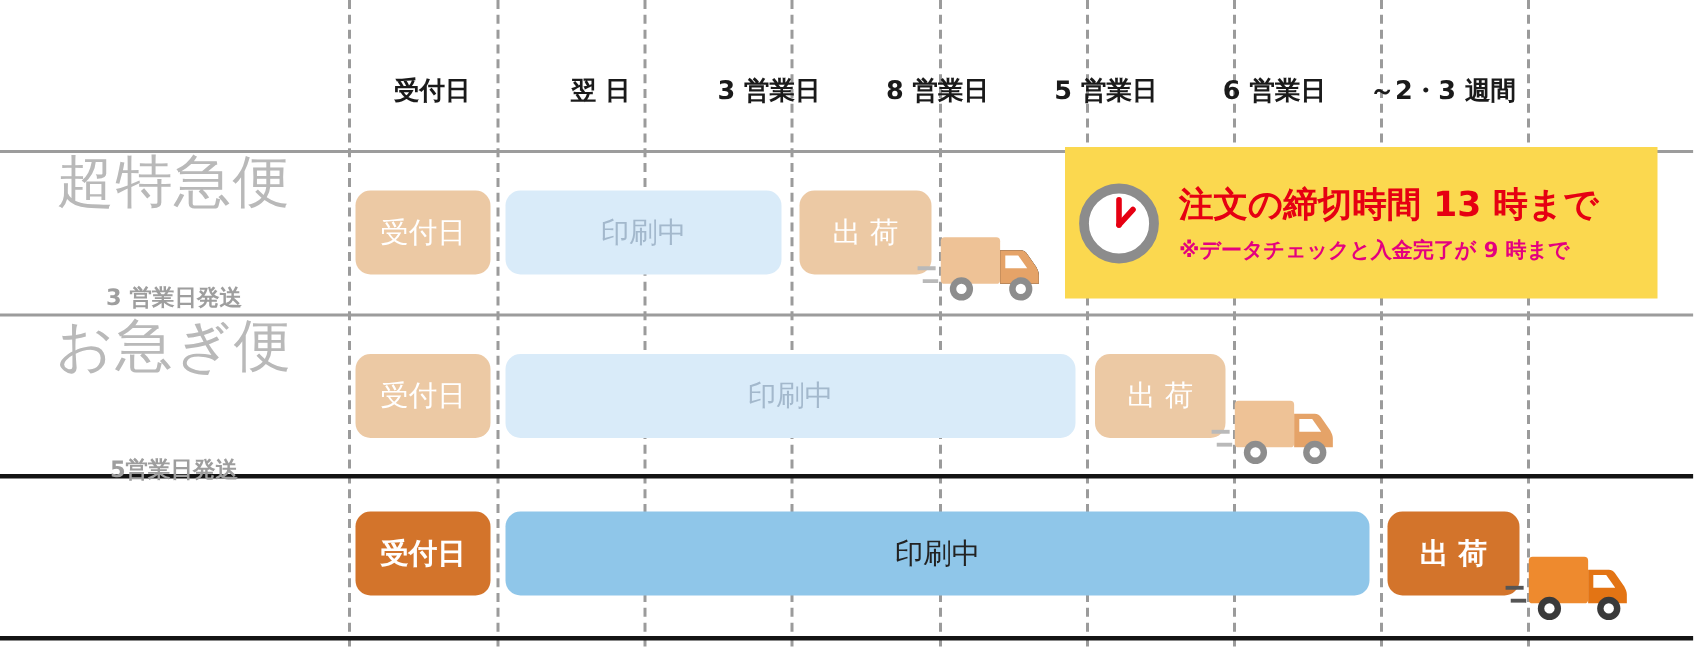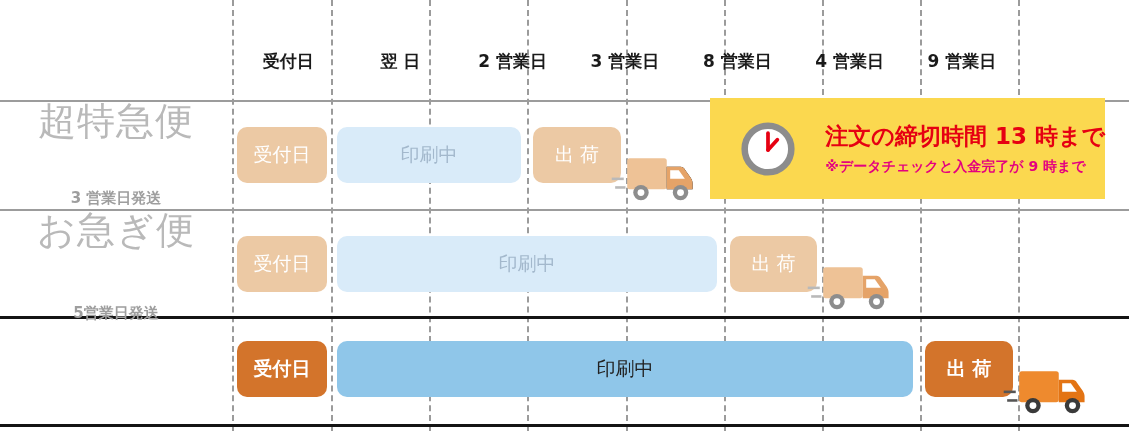--- a/index.html
+++ b/index.html
@@ -28,21 +28,21 @@
   
   .bar{position:absolute;height:56px;border-radius:10px;display:flex;align-items:center;justify-content:center;font-size:19px;z-index:2;white-space:nowrap;}
   .bar.tan{background:#ecc9a4;color:#ffffff;}
   .bar.lblue{background:#d9ebf9;color:#a3b8cc;}
   .bar.orange{background:#d3742b;color:#ffffff;font-weight:bold;}
   .bar.blue{background:#8fc6e9;color:#222222;}
 
   .truck{position:absolute;width:86px;height:58px;z-index:3;}
 
   
-  .notice{position:absolute;left:710px;top:98px;width:395px;height:101px;background:#fbd84f;display:flex;align-items:center;padding-left:30px;box-sizing:border-box;z-index:4;justify-content:space-between;}
+  .notice{position:absolute;left:710px;top:98px;width:395px;height:101px;background:#fbd84f;display:flex;align-items:center;padding-left:8px;box-sizing:border-box;z-index:4;}
   .clock{width:56px;height:56px;flex:0 0 56px;margin-right:12px;}
   .notice-text{display:flex;flex-direction:column;}
   .notice-line1{font-size:23px;font-weight:bold;color:#e60012;white-space:nowrap;}
   .notice-line2{font-size:14px;font-weight:bold;color:#e4007f;margin-top:6px;white-space:nowrap;}
 </style>
 </head>
 <body>
 
 <div class="canvas">
 
@@ -52,25 +52,25 @@
   <div class="vline" style="left:527px"></div>
   <div class="vline" style="left:626px"></div>
   <div class="vline" style="left:724px"></div>
   <div class="vline" style="left:822px"></div>
   <div class="vline" style="left:920px"></div>
   <div class="vline" style="left:1018px"></div>
 
   <div class="header-row">
     <div class="col-header">受付日</div>
     <div class="col-header">翌 日</div>
-    <div class="col-header">2 営業日</div>
     <div class="col-header">3 営業日</div>
     <div class="col-header">8 営業日</div>
-    <div class="col-header">4 営業日</div>
-    <div class="col-header">9 営業日</div>
+    <div class="col-header">5 営業日</div>
+    <div class="col-header">6 営業日</div>
+    <div class="col-header">～2・3 週間</div>
   </div>
 
   <div class="hline" style="top:100px"></div>
   <div class="hline" style="top:209px"></div>
   <div class="hline black" style="top:316px"></div>
   <div class="hline black" style="top:424px"></div>
 
   <div class="row-label muted" style="top:102px;height:106px">
     <div class="row-title">超特急便</div>
     <div class="row-sub">3 営業日発送</div>

